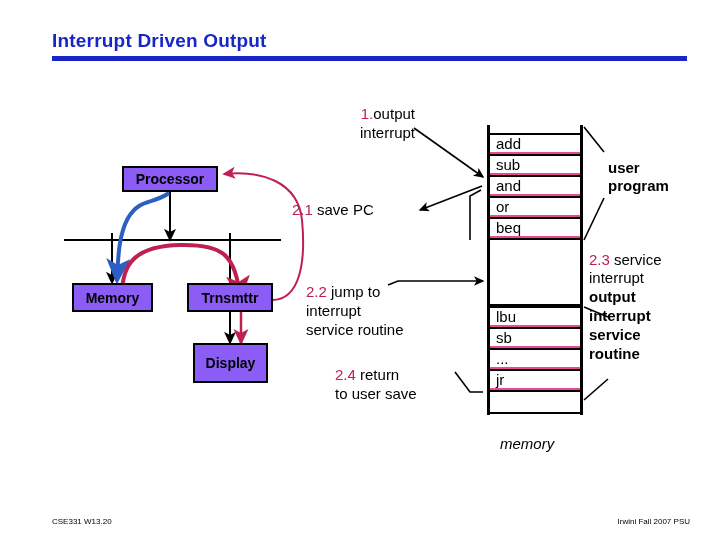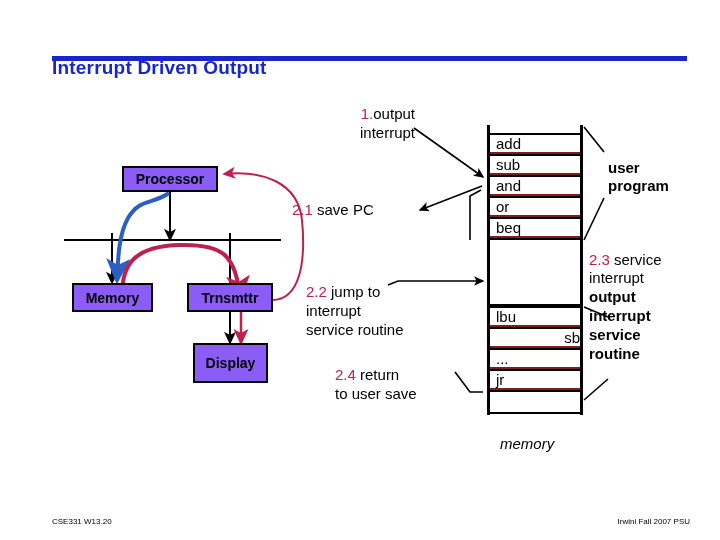--- a/index.html
+++ b/index.html
@@ -19,21 +19,20 @@
   
   #slide-title {
     position: absolute;
     left: 52px;
     top: 30px;
     font-size: 19px;
     font-weight: bold;
     color: #1826C8;
     letter-spacing: 0.2px;
     white-space: nowrap;
-    margin-top: 27px;
   }
   #title-rule {
     position: absolute;
     left: 52px;
     top: 56px;
     width: 635px;
     height: 5px;
     background: #1826C8;
   }
 
@@ -83,21 +82,21 @@
   }
   #memory-map .mem-rail.left  { left: 0px; }
   #memory-map .mem-rail.right { left: 93px; }
   .mem-cell {
     position: absolute;
     left: 3px;
     width: 90px;
     height: 21px;
     box-sizing: border-box;
     border-top: 2px solid #000000;
-    border-bottom: 2px solid #7f1d1d;
+    border-bottom: 2px solid #ec4899;
     font-size: 15px;
     line-height: 17px;
     color: #000000;
     padding-left: 6px;
     background: #ffffff;
   }
   .mem-gap {
     position: absolute;
     left: 3px;
     width: 90px;
@@ -235,21 +234,21 @@
 
   <div class="mem-cell" style="top:8px;">add</div>
   <div class="mem-cell" style="top:29px;">sub</div>
   <div class="mem-cell" style="top:50px;">and</div>
   <div class="mem-cell" style="top:71px;">or</div>
   <div class="mem-cell" style="top:92px;">beq</div>
 
   <div class="mem-gap" style="top:113px; height:68px;"></div>
 
   <div class="mem-cell" style="top:181px;">lbu</div>
-  <div class="mem-cell" style="top:202px;text-align:right;">sb</div>
+  <div class="mem-cell" style="top:202px;">sb</div>
   <div class="mem-cell" style="top:223px;">...</div>
   <div class="mem-cell" style="top:244px;">jr</div>
 
   <div class="mem-gap" style="top:265px; height:24px;"></div>
 </div>
 <div id="memory-caption">memory</div>
 
 <div class="annot" id="annot-1">
   <span class="step">1.</span><span>output</span><br>
   <span>interrupt</span>

